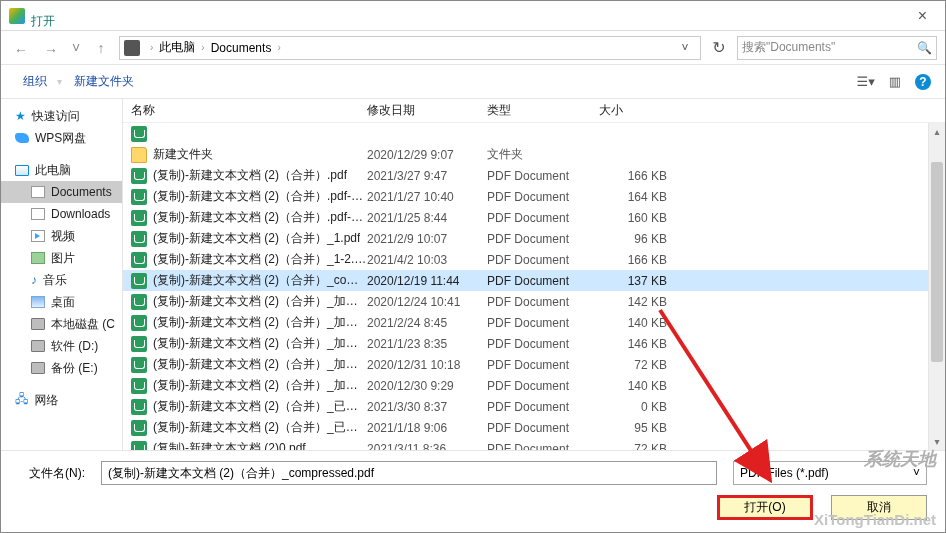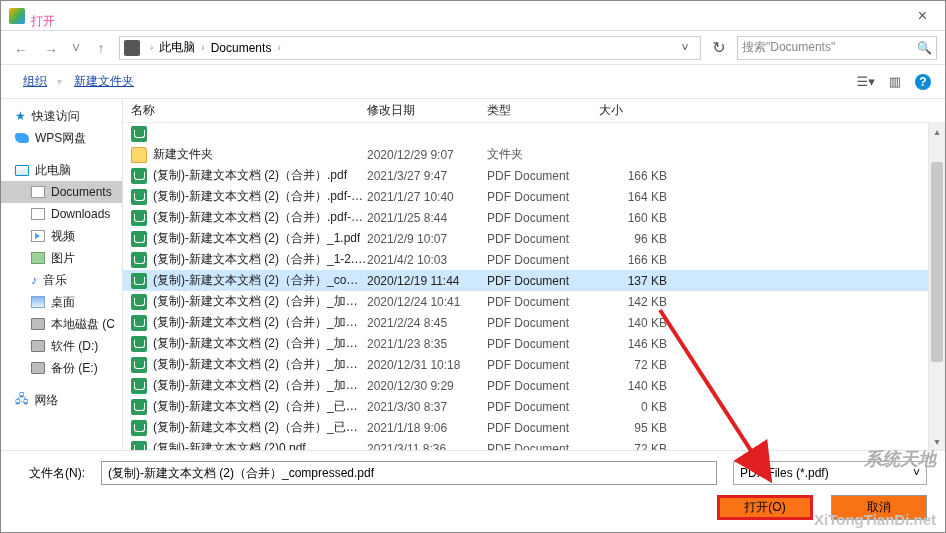--- a/index.html
+++ b/index.html
@@ -1,36 +1,36 @@
 <!DOCTYPE html>
 <html><head>
 <meta charset="utf-8">
 <style>
   * { box-sizing: border-box; font-family: "Microsoft YaHei", "Segoe UI", sans-serif; }
   body { margin:0; width:946px; height:533px; background:#fff; overflow:hidden; position:relative; }
   .dialog { width:946px; height:533px; border:1px solid #888; background:#fff; display:flex; flex-direction:column; }
   .titlebar { height:30px; display:flex; align-items:center; padding:0 0 0 8px; border-bottom:1px solid #ddd; }
   .titlebar .app-ico { width:16px; height:16px; margin-right:6px; background:linear-gradient(135deg,#f7b500,#4caf50,#2196f3); border-radius:2px; }
-  .titlebar .title { font-size:12px; color:#ec4899; flex:1;margin-top:12px; }
+  .titlebar .title { font-size:12px; color:#0f766e; flex:1;margin-top:12px; }
   .titlebar .close { width:45px; height:30px; display:flex; align-items:center; justify-content:center; font-size:16px; color:#555; }
 
   .navrow { height:34px; display:flex; align-items:center; padding:0 8px; border-bottom:1px solid #e5e5e5; gap:6px; }
   .navbtn { width:24px; height:24px; display:flex; align-items:center; justify-content:center; color:#888; border-radius:2px; font-size:14px; }
   .navbtn.hist { width:14px; }
   .breadcrumb { flex:1; height:24px; border:1px solid #ccc; background:#fff; display:flex; align-items:center; padding:0 4px; font-size:12px; gap:2px; }
   .bc-ico { width:16px; height:16px; background:#555; margin-right:4px; border-radius:2px; }
   .bc-sep { color:#999; margin:0 4px; font-size:10px; }
   .bc-part {}
   .bc-drop { width:22px; display:flex; align-items:center; justify-content:center; color:#555; margin-left:auto; }
   .refresh { width:24px; height:24px; display:flex; align-items:center; justify-content:center; color:#555; }
   .search { width:200px; height:24px; border:1px solid #ccc; display:flex; align-items:center; padding:0 4px; font-size:12px; color:#888; }
   .search .sico { margin-left:auto; color:#555; }
 
   .toolrow { height:34px; display:flex; align-items:center; padding:0 14px; border-bottom:1px solid #e5e5e5; font-size:12px; color:#1a4aa8; gap:4px; }
-  .tb-item { padding:4px 8px;text-decoration:underline; }
+  .tb-item { padding:4px 8px; }
   .tb-sep { color:#ccc; font-size:10px; margin-left:-2px; }
   .tb-right { margin-left:auto; display:flex; gap:14px; align-items:center; }
   .tb-ico { color:#555; font-size:13px; display:flex; align-items:center; gap:3px; }
   .help-ico { width:16px; height:16px; border-radius:50%; background:#0b8cd4; color:#fff; font-size:12px; display:flex; align-items:center; justify-content:center; font-weight:bold; }
 
   .body { flex:1; display:flex; min-height:0; }
   .sidebar { width:122px; border-right:1px solid #e5e5e5; padding:6px 0; overflow:hidden; }
   .side-item { height:22px; display:flex; align-items:center; padding-left:14px; font-size:12px; color:#222; gap:6px; white-space:nowrap; }
   .side-item.selected { background:#ccc; }
   .side-item.sub { padding-left:30px; }
@@ -71,21 +71,21 @@
   .sb-btn { height:17px; display:flex; align-items:center; justify-content:center; color:#777; font-size:10px; }
   .sb-track { flex:1; position:relative; }
   .sb-thumb { position:absolute; left:2px; right:2px; top:22px; height:200px; background:#c8c8c8; border-radius:2px; }
 
   .footer { border-top:1px solid #e5e5e5; padding:10px 18px 12px 18px; display:flex; flex-direction:column; gap:10px; }
   .frow { display:flex; align-items:center; gap:16px; }
   .flabel { font-size:12px; width:66px; text-align:right; }
   .fname-in { flex:1; height:24px; border:1px solid #999; padding:0 6px; font-size:12px; }
   .ftype { width:194px; height:24px; border:1px solid #aaa; display:flex; align-items:center; padding:0 6px; font-size:12px; justify-content:space-between; }
   .fbtns { display:flex; gap:18px; margin-left:auto; }
-  .btn { width:96px; height:25px; border:1px solid #999; background:#f97316; font-size:12px; display:flex; align-items:center; justify-content:center; }
+  .btn { width:96px; height:25px; border:1px solid #999; background:#fef9c3; font-size:12px; display:flex; align-items:center; justify-content:center; }
   .btn.primary { border:3px solid #e02020; }
   .arrow-svg { position:absolute; left:640px; top:300px; width:160px; height:210px; }
   .watermark { position:absolute; right:10px; bottom:6px; font-size:18px; color:#b0b0b0; font-weight:bold; font-style:italic; display:flex; flex-direction:column; align-items:flex-end; line-height:1;gap:8px; }
   .watermark .small { font-size:15px; color:#c4c4c4; font-style:normal;margin-top:36px; }
 </style>
 </head>
 <body>
 
 <div class="dialog">
 

